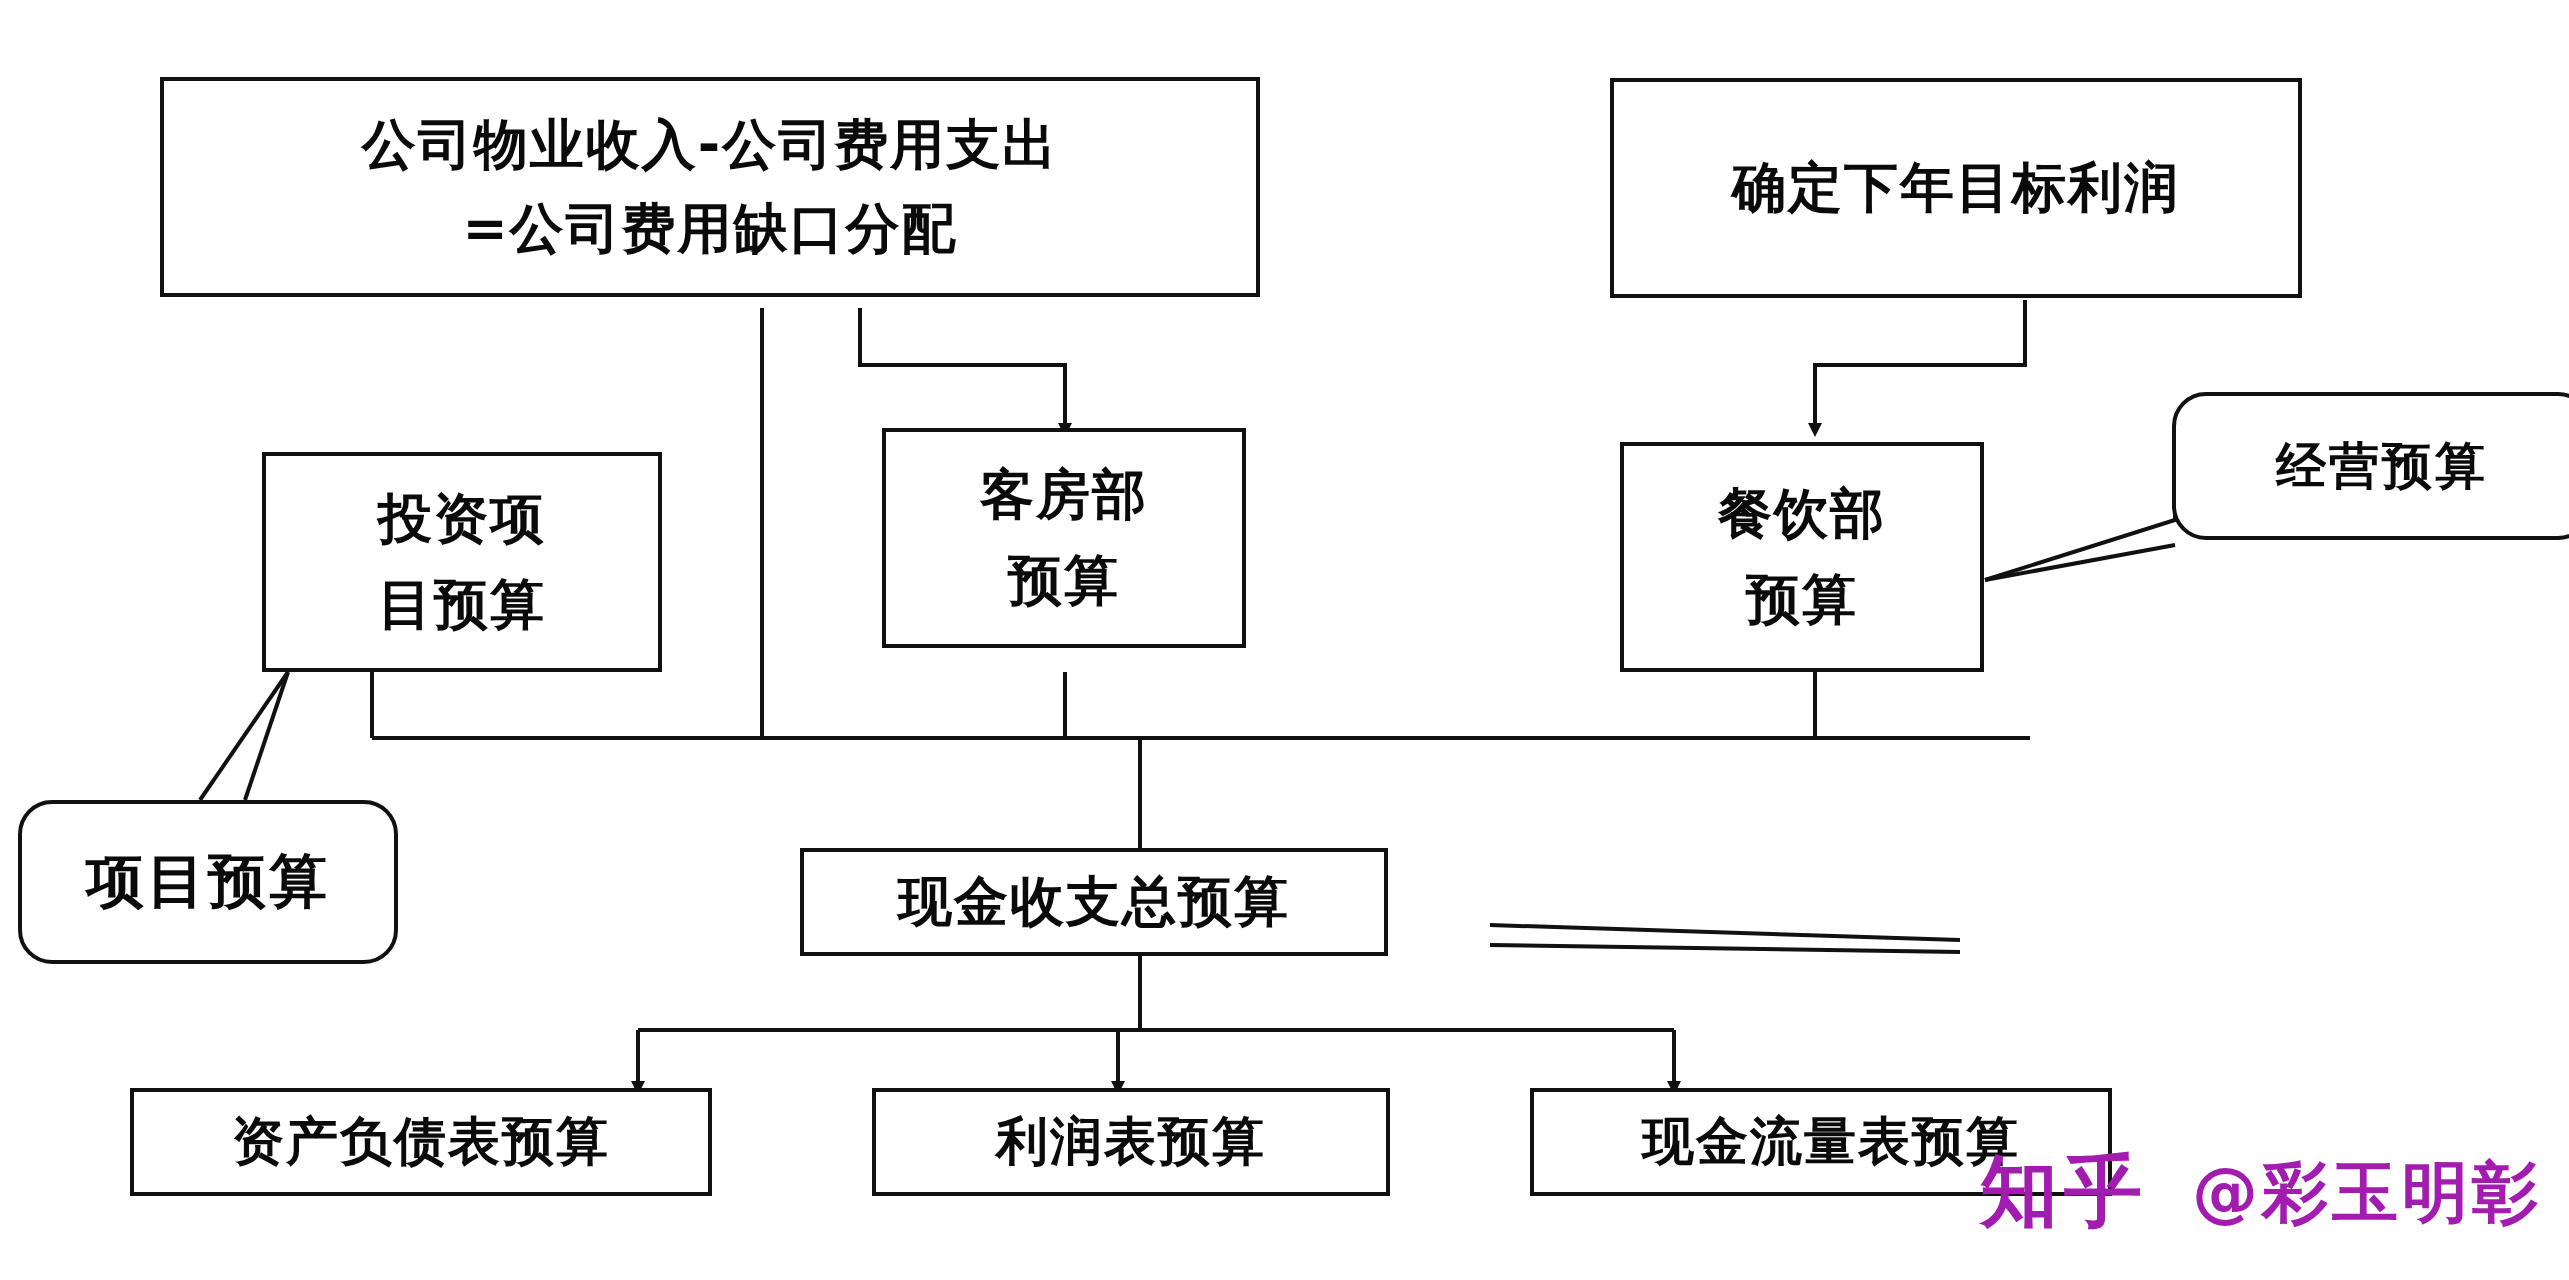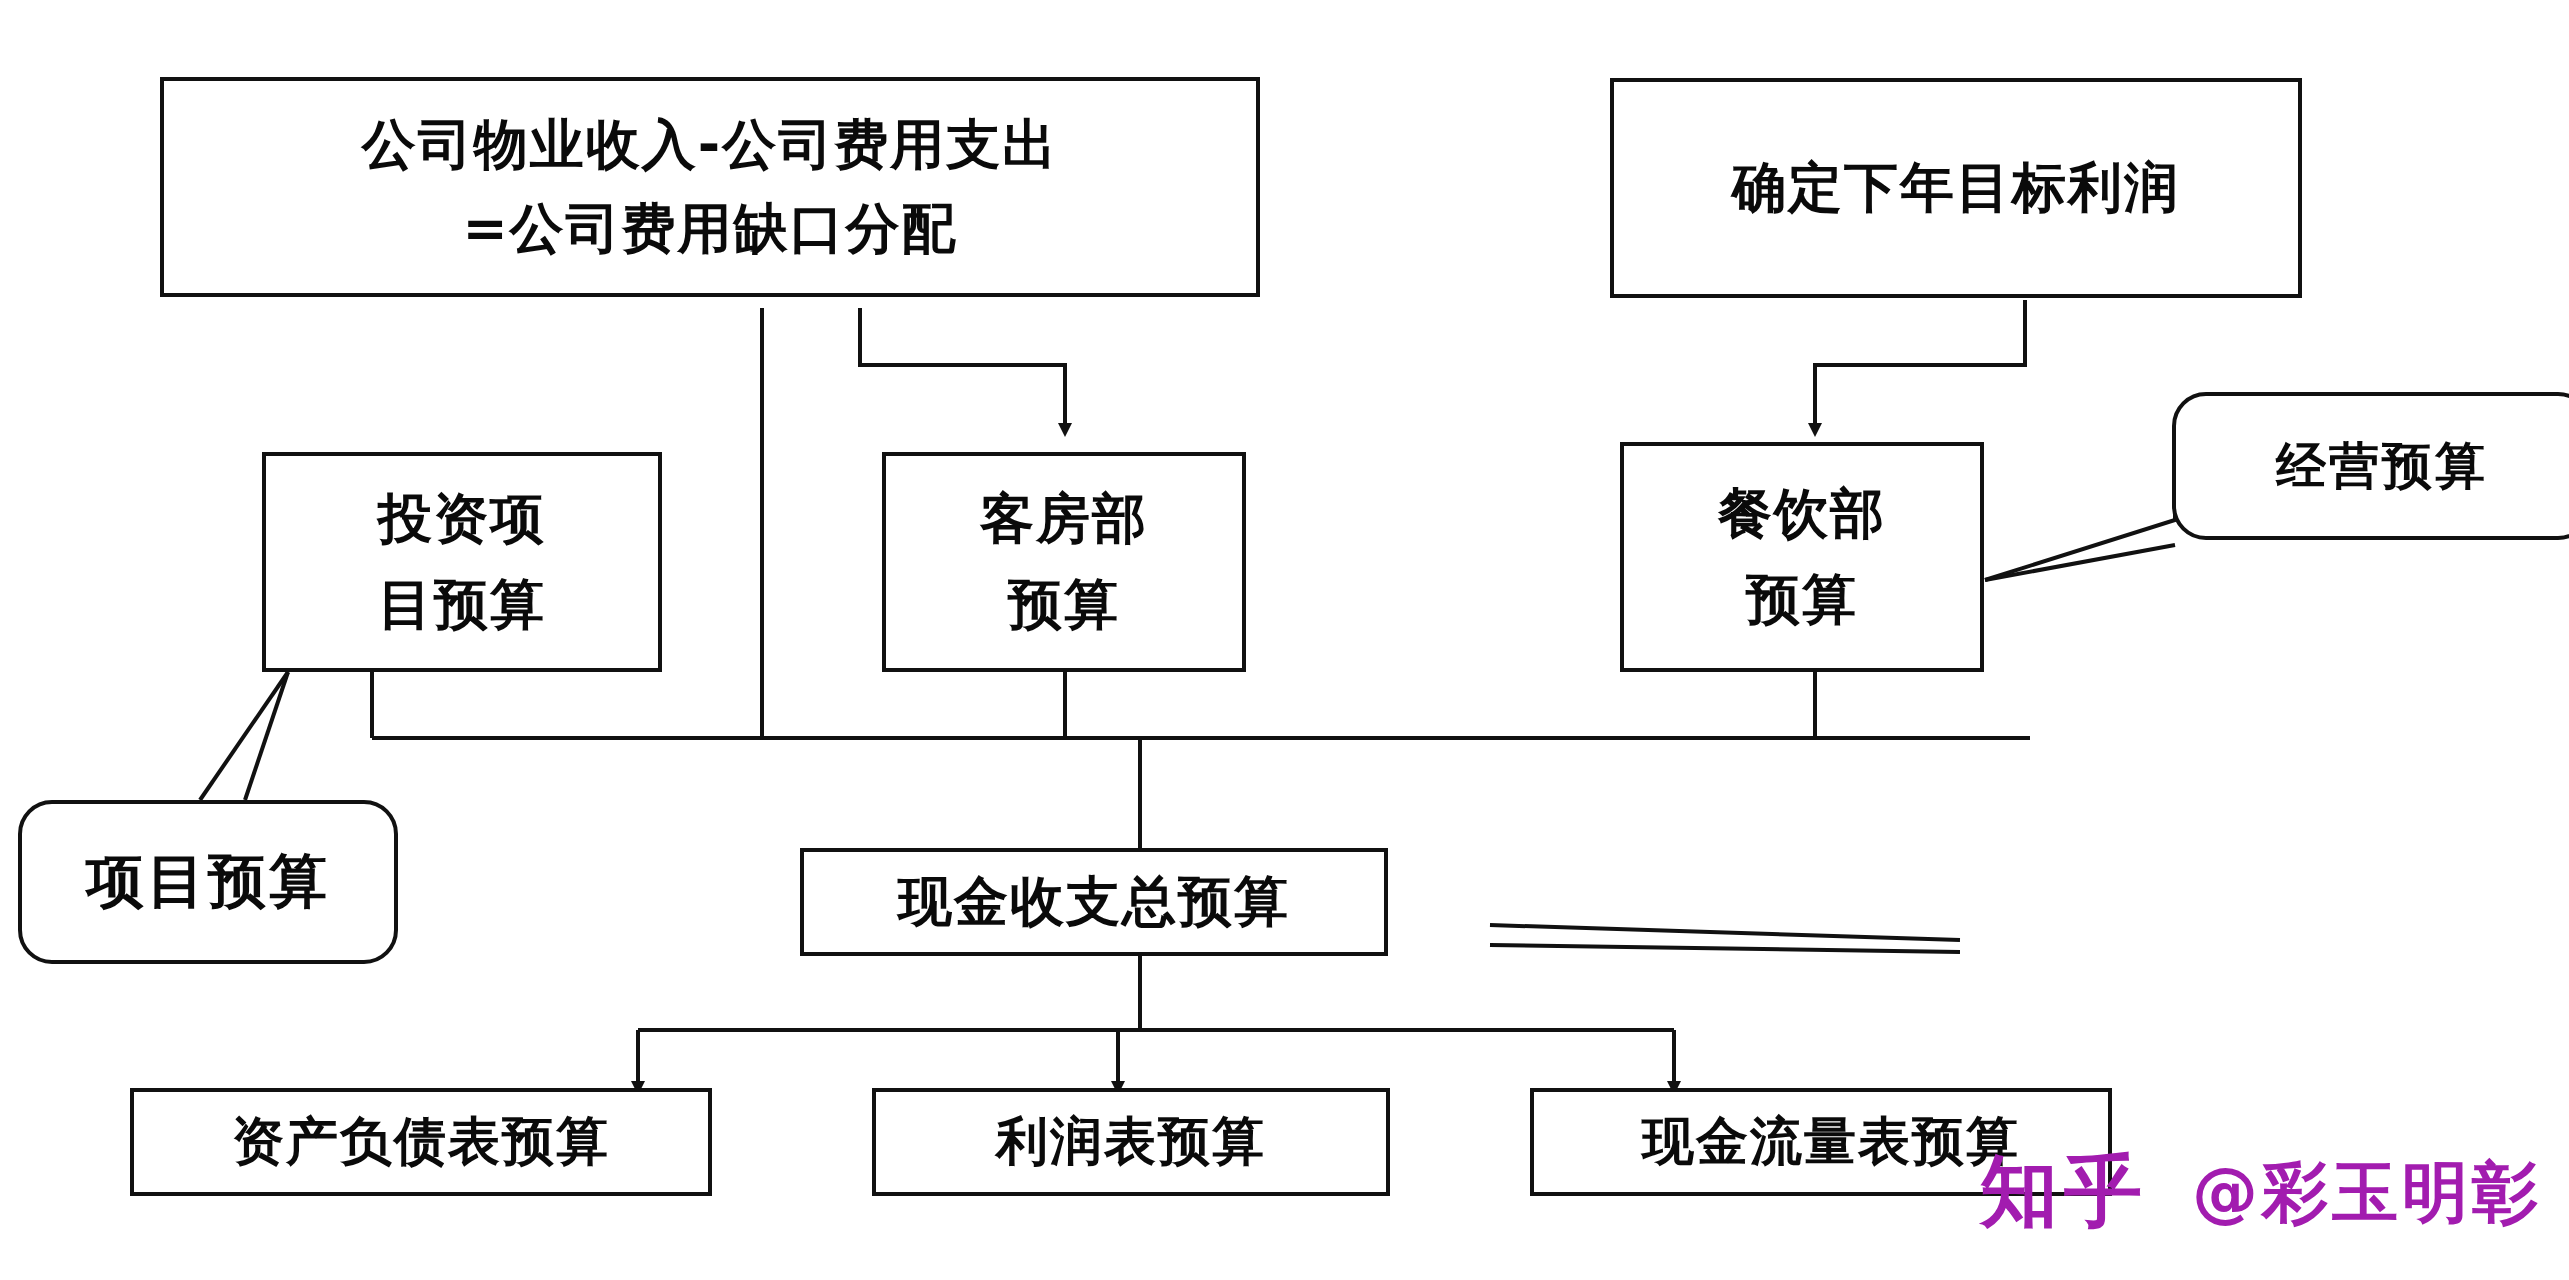--- a/index.html
+++ b/index.html
@@ -116,21 +116,21 @@
 
   <div class="node" style="left:1610px; top:78px; width:692px; height:220px; font-size:54px; line-height:1.4;">
     <span class="line">确定下年目标利润</span>
   </div>
 
   <div class="node" style="left:262px; top:452px; width:400px; height:220px; font-size:54px; line-height:1.6;">
     <span class="line">投资项</span>
     <span class="line">目预算</span>
   </div>
 
-  <div class="node" style="left:882px; top:452px; width:364px; height:220px; font-size:54px; line-height:1.6;">
+  <div class="node" style="left:882px; top:428px; width:364px; height:220px; font-size:54px; line-height:1.6;">
     <span class="line">客房部</span>
     <span class="line">预算</span>
   </div>
 
   <div class="node" style="left:1620px; top:442px; width:364px; height:230px; font-size:54px; line-height:1.6;">
     <span class="line">餐饮部</span>
     <span class="line">预算</span>
   </div>
 
   <div class="callout" style="left:2172px; top:392px; width:420px; height:148px; font-size:50px;">

